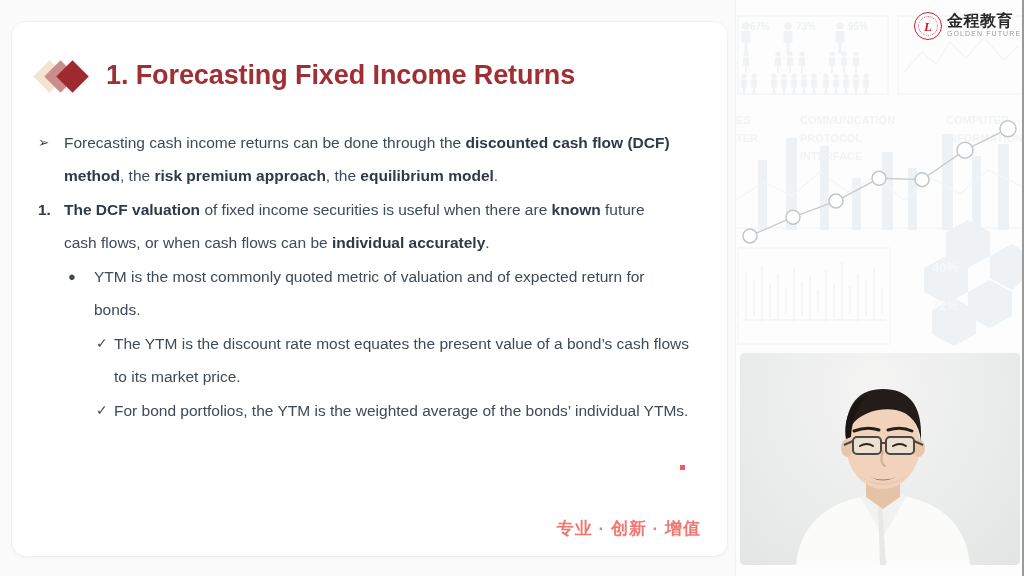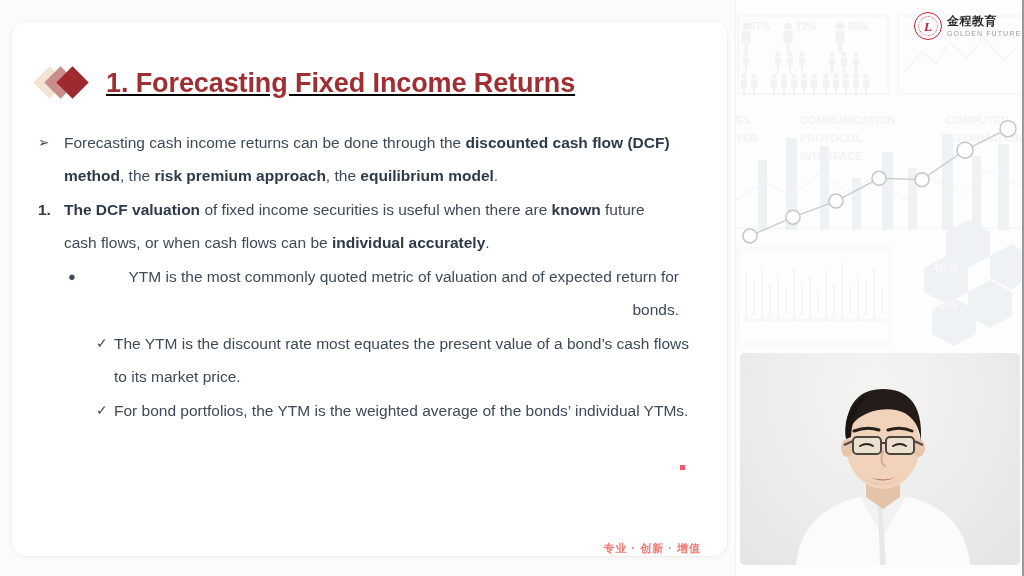--- a/index.html
+++ b/index.html
@@ -39,23 +39,22 @@
     box-shadow: 0 1px 5px rgba(0,0,0,0.055), 0 0 0 1px rgba(0,0,0,0.018);
     overflow: hidden;
   }
 
   
   .title-row {
     position: absolute;
     left: 26px;
     top: 38px;
     display: flex;
-    align-items: center;
+    align-items: flex-start;
     height: 46px;
-    text-decoration: underline;
   }
 
   .diamonds {
     position: relative;
     width: 60px;
     height: 34px;
     flex: none;
     margin-right: 8px;
   }
   .diamonds i {
@@ -103,21 +102,21 @@
   .lvl1 .btxt  { max-width: 615px; }
 
   
   .lvln        { margin-left: 0px; margin-bottom: 1px; }
   .lvln .bullet{ width: 26px; font-weight: bold; color: #2e3a4a; font-size: 15.5px; }
   .lvln .btxt  { max-width: 615px; }
 
   
   .lvl2        { margin-left: 30px; margin-bottom: 1px; }
   .lvl2 .bullet{ width: 26px; font-size: 13px; line-height: 33px; }
-  .lvl2 .btxt  { max-width: 585px; text-align: right; }
+  .lvl2 .btxt  { max-width: 585px; }
 
   
   .lvl3        { margin-left: 58px; margin-bottom: 1px; }
   .lvl3 .bullet{ width: 18px; font-size: 14px; }
   .lvl3 .btxt  { max-width: 575px; }
 
   
   .red-dot {
     position: absolute;
     left: 668px;
@@ -125,22 +124,22 @@
     width: 5px;
     height: 5px;
     background: #f0384f;
     opacity: .85;
   }
 
   
   .slogan {
     position: absolute;
     right: 26px;
-    bottom: 0;
-    font-size: 11px;
+    bottom: 16px;
+    font-size: 17px;
     color: #f2766f;
     letter-spacing: 1px;
     font-weight: bold;
     white-space: nowrap;
     margin-left: 7px;
   }
 
   
   .right-panel {
     position: relative;
@@ -192,21 +191,21 @@
     left: 0; right: 0; top: 5px;
     text-align: center;
     font-family: "Liberation Serif", serif;
     font-style: italic;
     font-weight: bold;
     font-size: 13px;
     color: #c9202e;
     line-height: 17px;
   }
   .logo-cn {
-    font-size: 12px;
+    font-size: 16px;
     font-weight: bold;
     color: #2a2a2a;
     line-height: 16px;
     letter-spacing: 0.5px;
     white-space: nowrap;
   }
   .logo-en {
     font-size: 7px;
     color: #9b9b9b;
     letter-spacing: 1.1px;

